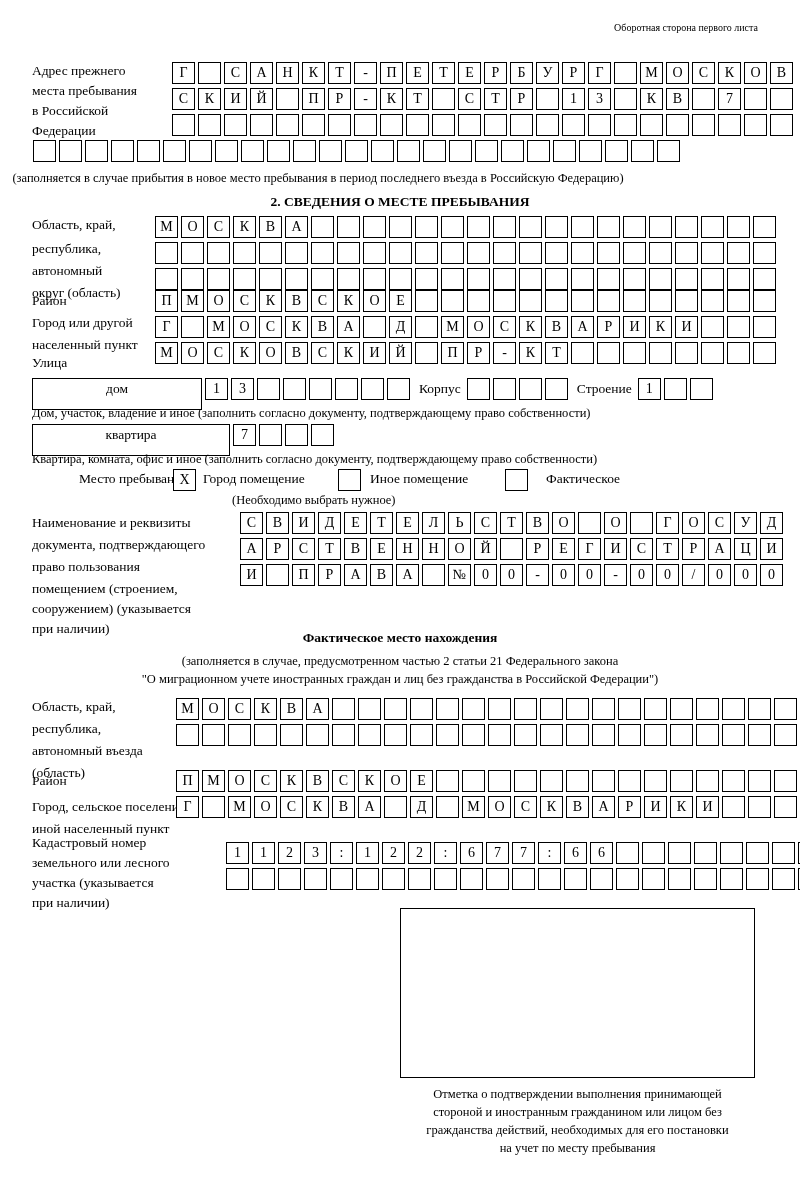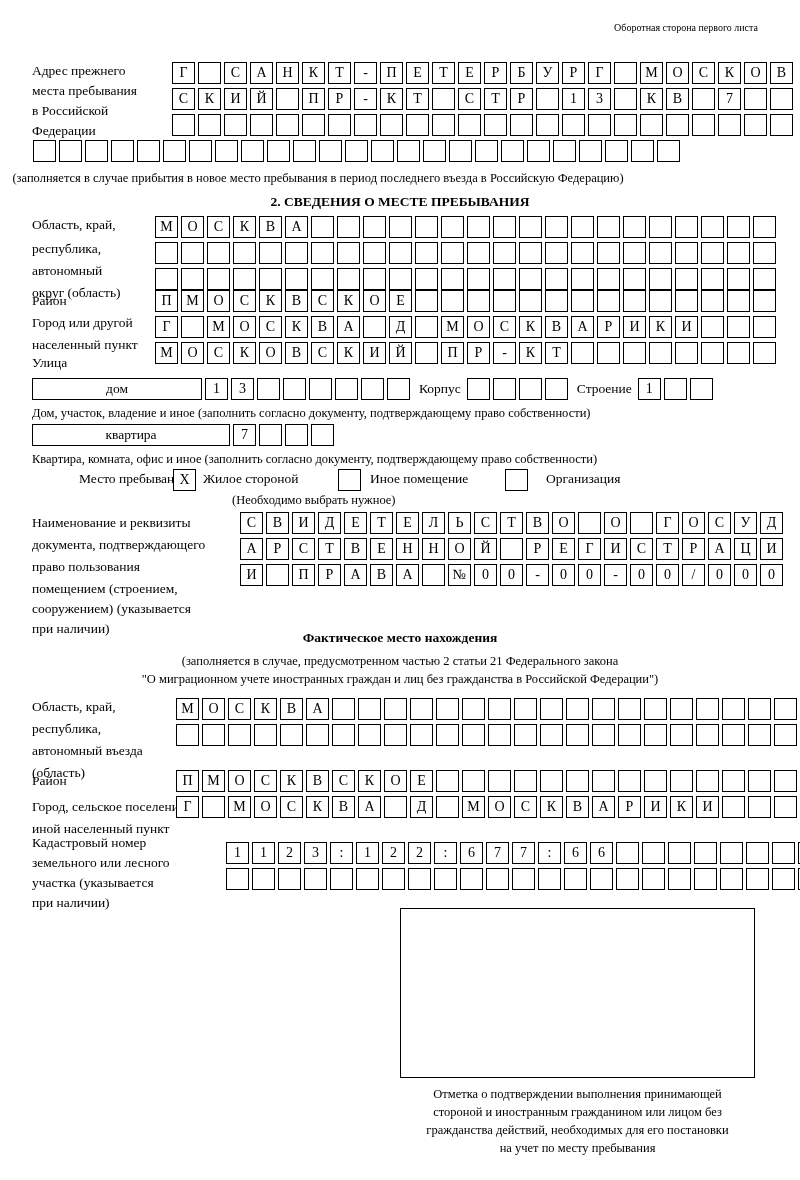--- a/index.html
+++ b/index.html
@@ -58,21 +58,21 @@
     box-sizing: border-box;
     font-size: 14px;
     line-height: 20px;
     text-align: center;
     font-family: "Liberation Serif", serif;
     background: #fff;
   }
   .wide-field {
     border: 1px solid #000;
     box-sizing: border-box;
-    height: 22px;
+    height: 32px;
     font-size: 13.5px;
     line-height: 20px;
     text-align: center;
     margin-right: 3px;
   }
   .inline-lbl {
     font-size: 13.5px;
     line-height: 22px;
     margin-right: 6px;
     margin-left: 6px;
@@ -418,25 +418,25 @@
         <div class="cell"></div>
         <div class="cell"></div>
         <div class="cell"></div>
       </div>
   </div>
 
   <div class="lbl small" style="left:32px; top:450px;">Квартира, комната, офис и иное (заполнить согласно документу, подтверждающему право собственности)</div>
 
   <div class="lbl" style="left:32px; top:470px;margin-left:47px;">Место пребывания:</div>
   <div class="cell" style="position:absolute; left:173px; top:469px;">Х</div>
-  <div class="lbl" style="left:203px; top:470px;">Жилое стороной</div>
+  <div class="lbl" style="left:203px; top:470px;">Город помещение</div>
   <div class="cell" style="position:absolute; left:338px; top:469px;"></div>
   <div class="lbl" style="left:370px; top:470px;">Иное помещение</div>
   <div class="cell" style="position:absolute; left:505px; top:469px;"></div>
-  <div class="lbl" style="left:546px; top:470px;">Организация</div>
+  <div class="lbl" style="left:546px; top:470px;">Фактическое</div>
   <div class="lbl small" style="left:232px; top:491px;">(Необходимо выбрать нужное)</div>
 
   <div class="lbl" style="left:32px; top:514px;">Наименование и реквизиты</div>
   <div class="lbl" style="left:32px; top:536px;">документа, подтверждающего</div>
   <div class="lbl" style="left:32px; top:558px;">право пользования</div>
   <div class="lbl" style="left:32px; top:580px;">помещением (строением,</div>
   <div class="lbl" style="left:32px; top:600px;">сооружением) (указывается</div>
   <div class="lbl" style="left:32px; top:620px;">при наличии)</div>
 
   <div class="boxrow" id="s2-doc-0" style="left:240px; top:512px;">

